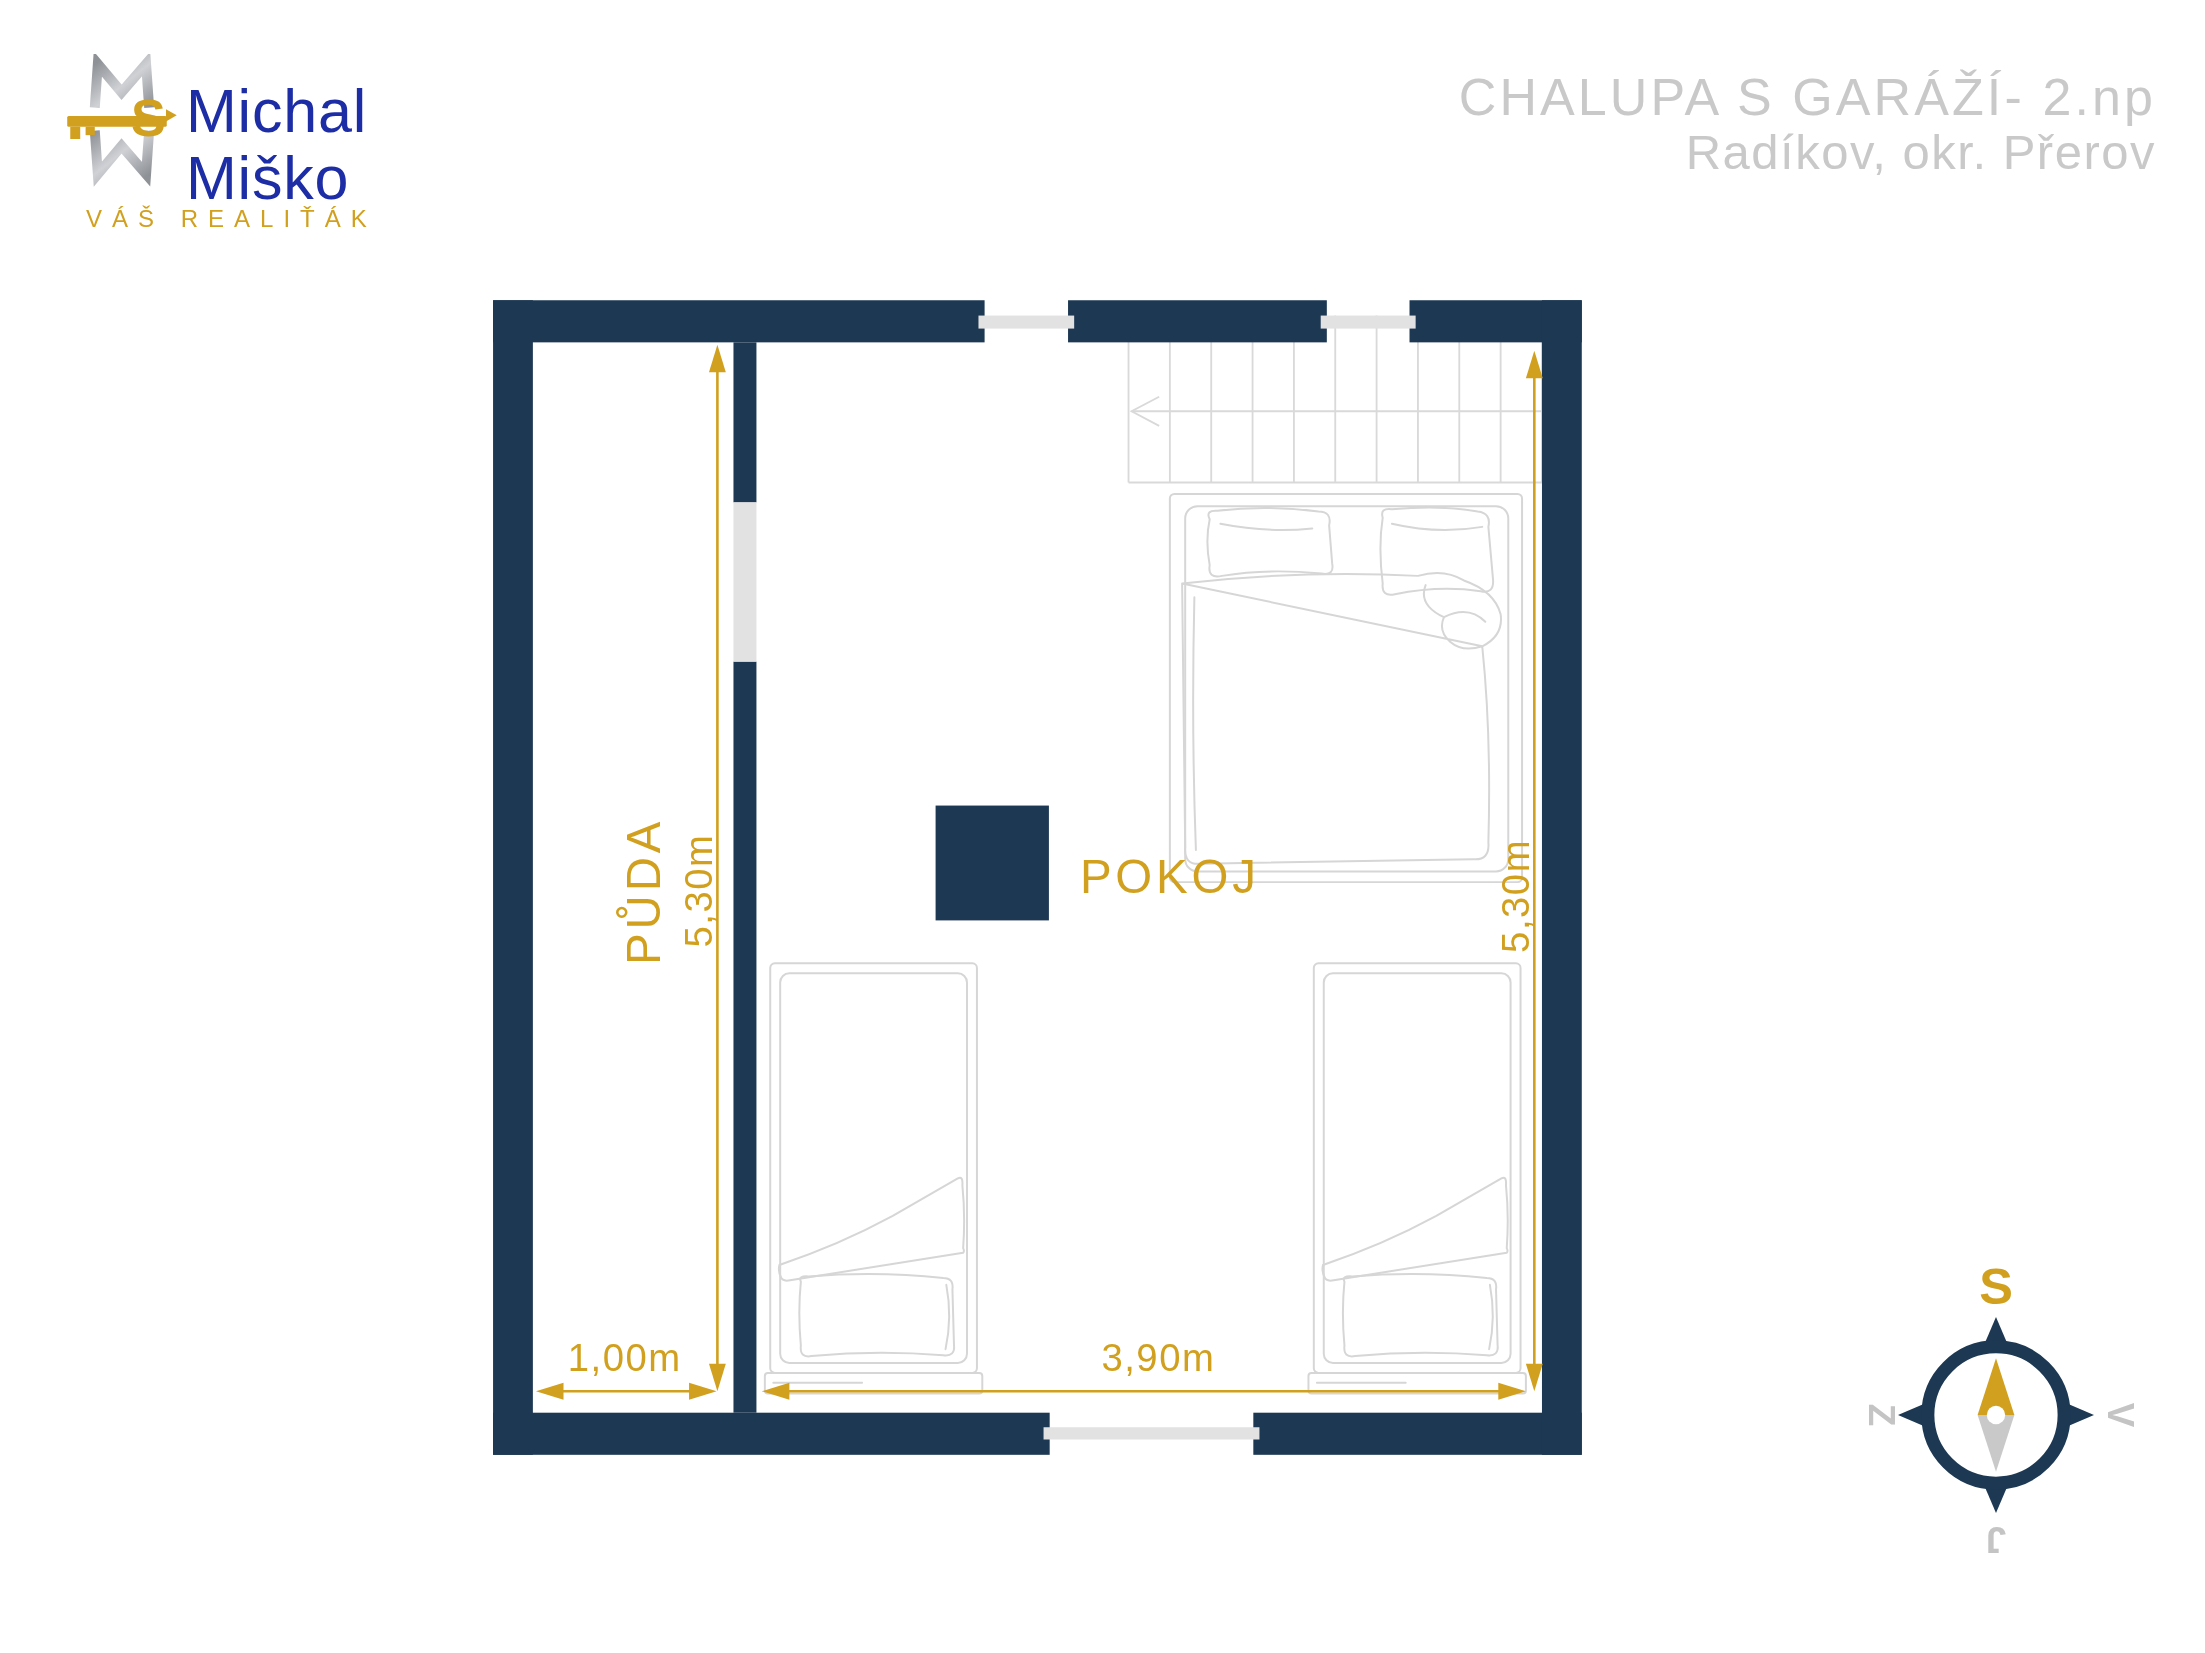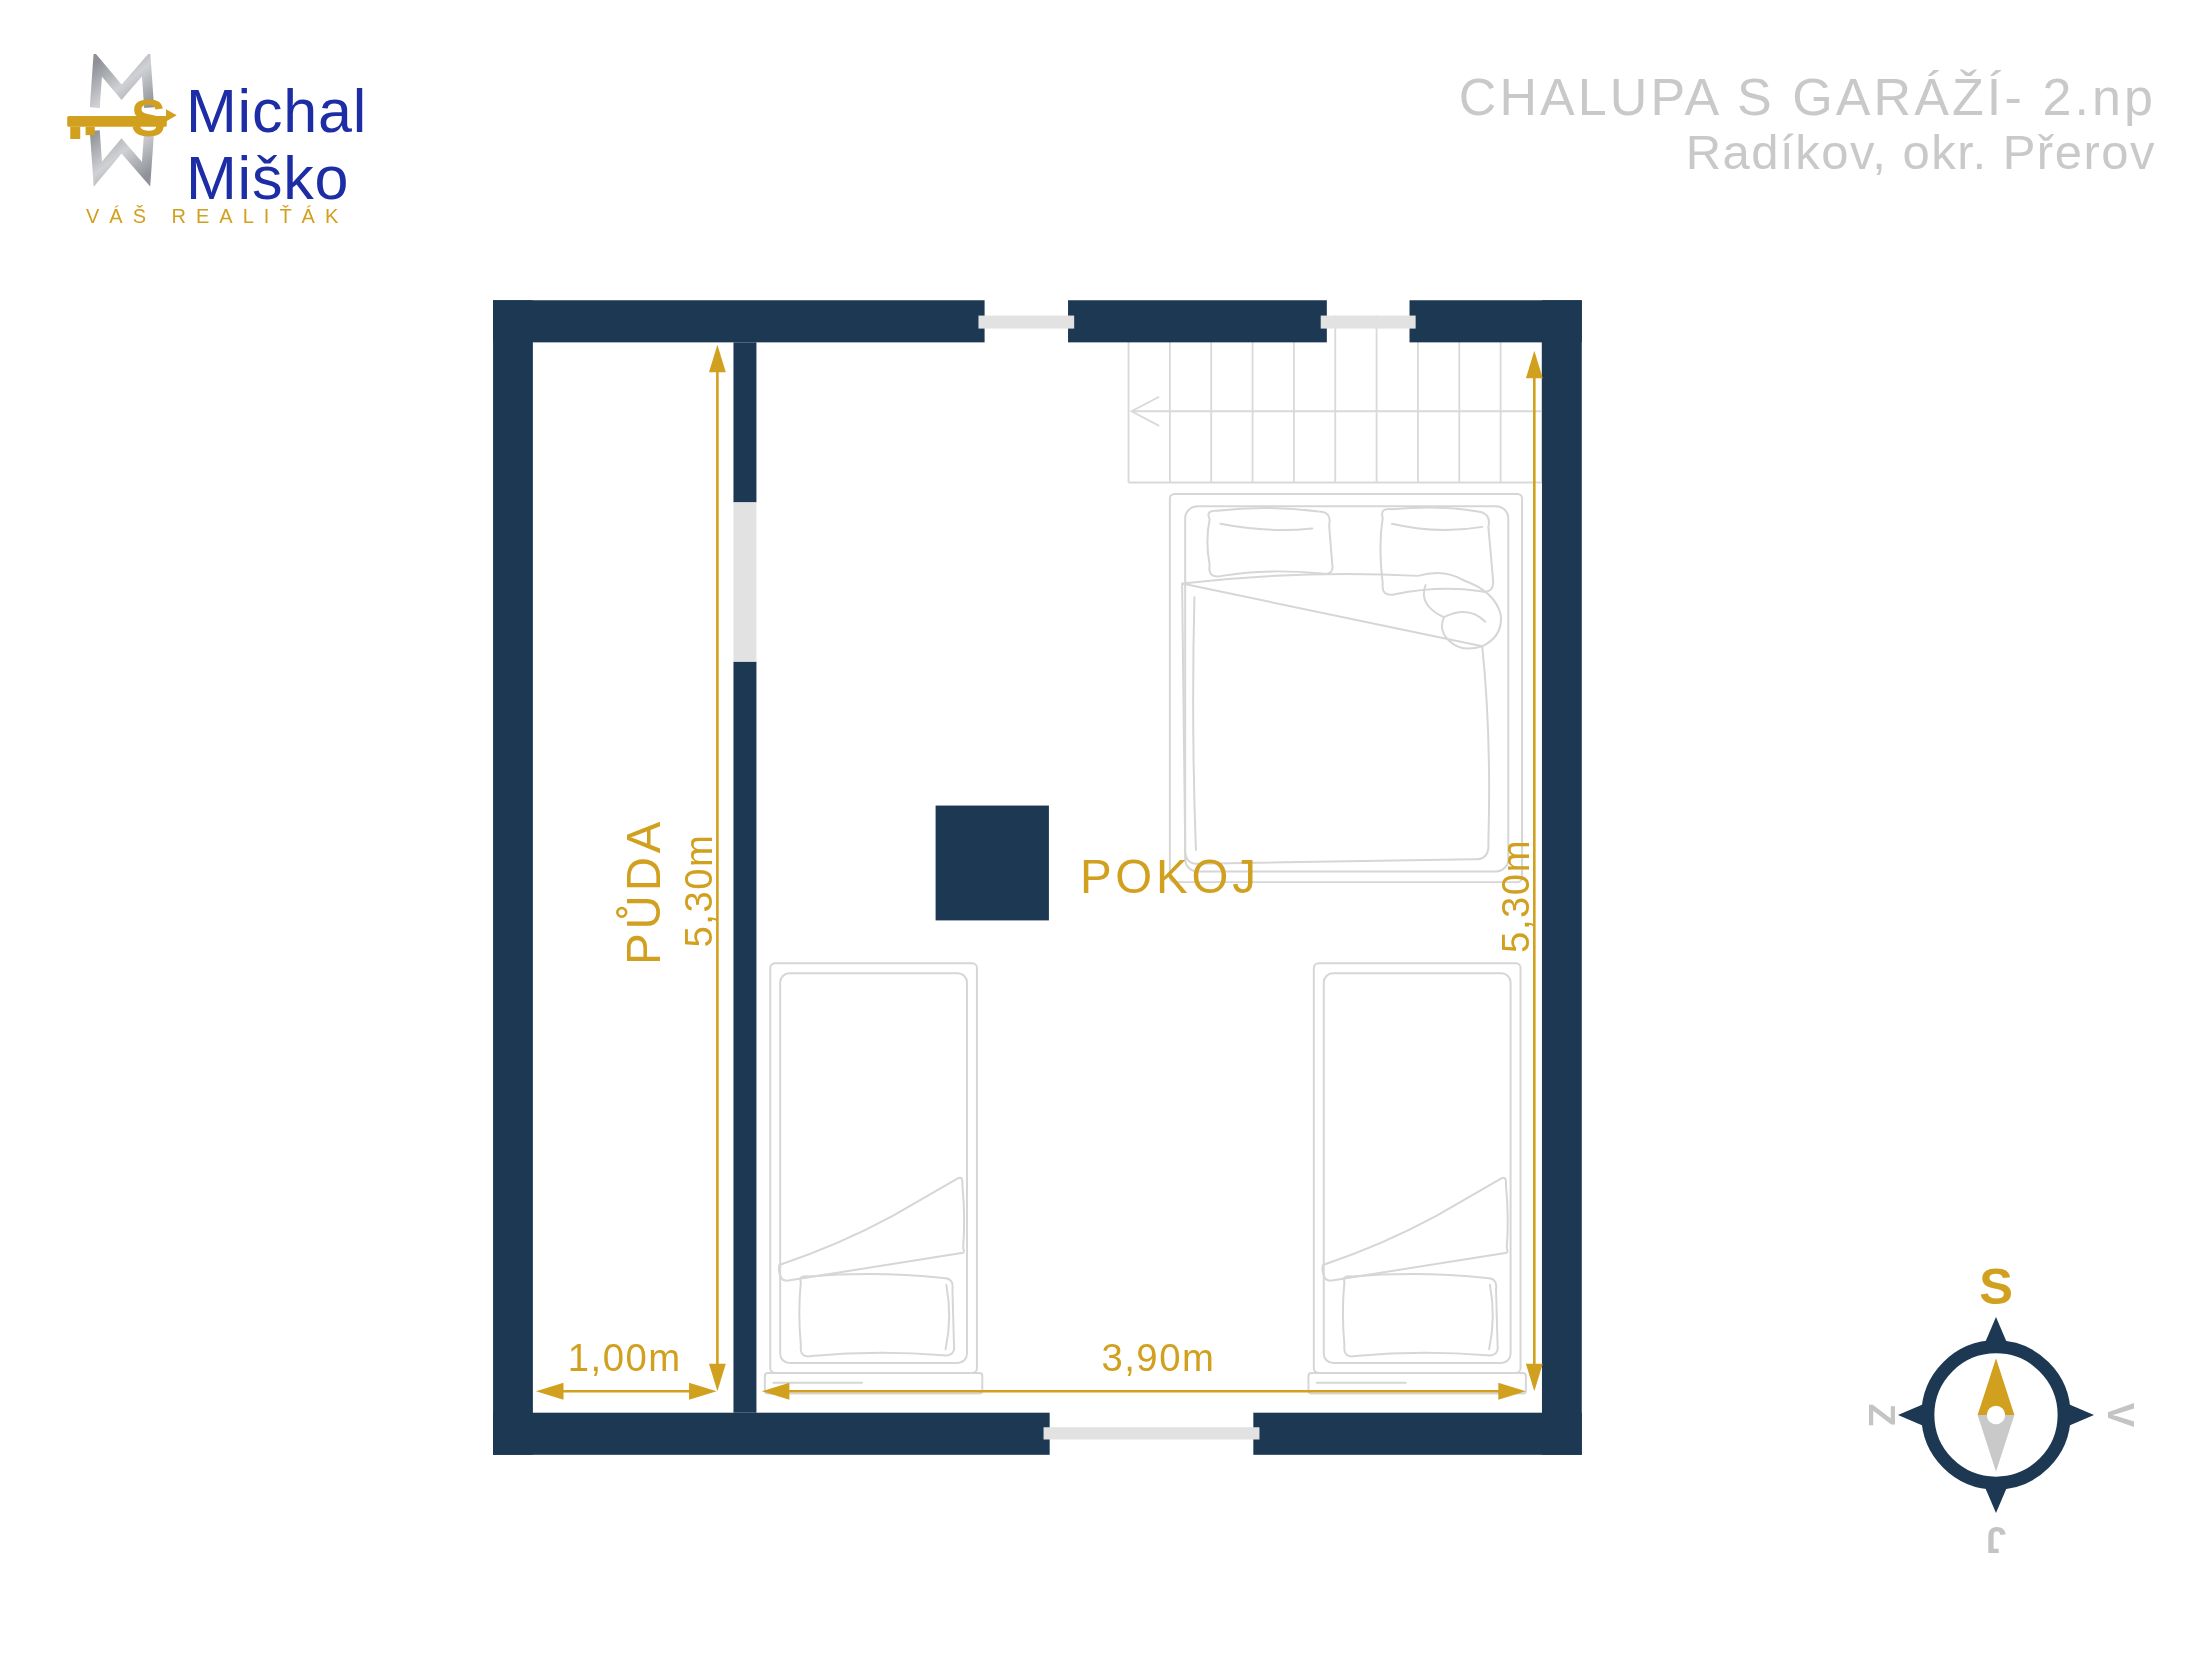--- a/index.html
+++ b/index.html
@@ -2,21 +2,21 @@
 <html style="font-size:12.3px"><head>
 <meta charset="utf-8">
 <style>
   html,body{margin:0;padding:0;background:#ffffff;}
   #page{position:relative;width:2205px;height:1654px;background:#ffffff;overflow:hidden;
         font-family:"Liberation Sans",sans-serif;}
   
   #logo-mark{position:absolute;left:61px;top:54px;width:138px;height:134px;}
   #logo-text{position:absolute;left:186px;top:44px;color:#1c2da5;font-weight:normal;
              font-size:61px;line-height:67px;letter-spacing:0.8px;margin-top:34px;}
-  #logo-tagline{position:absolute;left:86px;top:205px;color:#d2a01f;font-size:20px;
+  #logo-tagline{position:absolute;left:86px;top:205px;color:#d2a01f;font-size:24px;
                 letter-spacing:10px;font-weight:500;white-space:nowrap;}
   #listing-titles{position:absolute;right:49px;top:70px;text-align:right;color:#c9c9c9;margin-left:28px;}
   #listing-title{font-size:52px;letter-spacing:3.1px;line-height:55px;}
   #listing-location{font-size:49px;letter-spacing:1.5px;line-height:54px;text-align:right;}
   
   #plan-svg{position:absolute;left:0;top:0;width:2205px;height:1654px;}
   .wall{fill:#1d3853;}
   .window{fill:#e2e2e2;}
   .furn{stroke:#d6d6d6;stroke-width:2.6;fill:none;stroke-linecap:round;stroke-linejoin:round;}
   .furnfill{stroke:#d6d6d6;stroke-width:2.6;fill:#ffffff;stroke-linejoin:round;}

